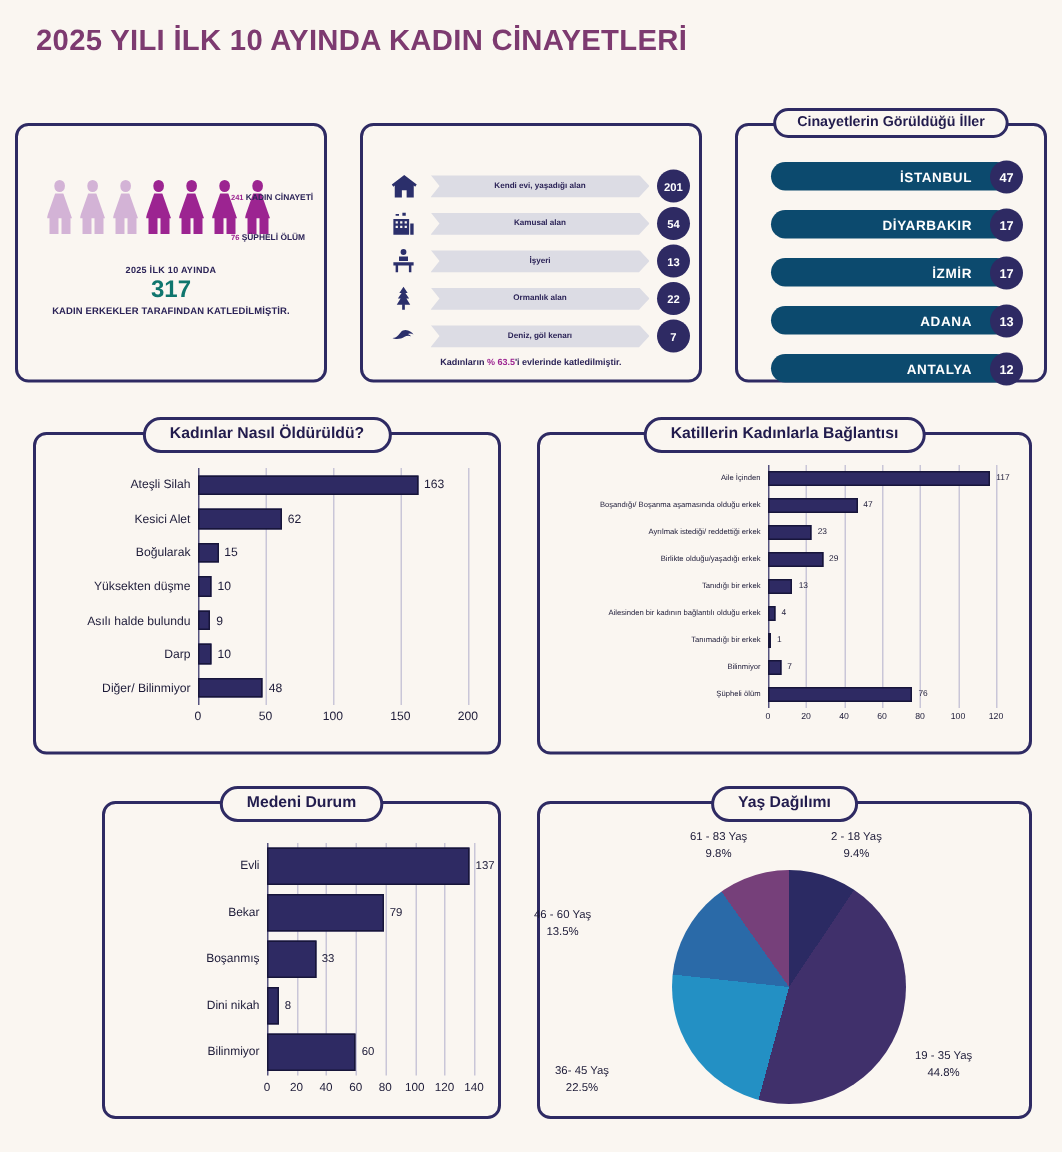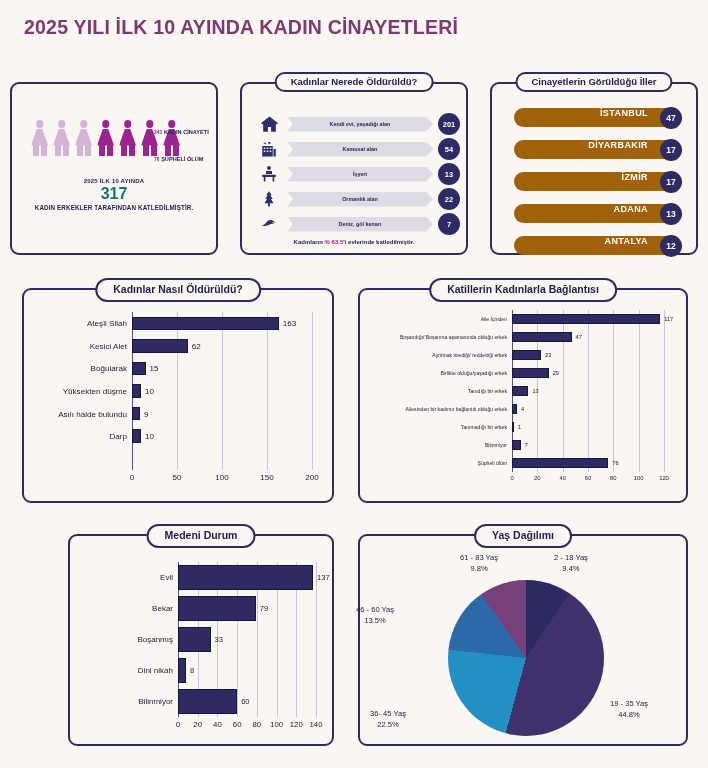--- a/index.html
+++ b/index.html
@@ -78,22 +78,22 @@
     display: flex; align-items: center; justify-content: center; flex: none;
   }
   .where-note { position: absolute; left: 0; right: 0; bottom: 8px; text-align: center;
     font-size: 6px; font-weight: bold; color: #2b2357; }
   .where-note .pct { color: #9c2491; }
 
   
   #panel-cities { left: 490px; top: 82px; width: 208px; height: 173px; }
   .city-row {
     position: absolute; left: 22px; width: 160px; height: 19px;
-    background: #a16207; border-radius: 10px;
-    display: flex; align-items: flex-start; justify-content: flex-end;
+    background: #0c4a6e; border-radius: 10px;
+    display: flex; align-items: center; justify-content: flex-end;
     padding-right: 26px;
   }
   .city-name { color: #fff; font-size: 9px; font-weight: bold; letter-spacing: .4px; }
   .city-badge {
     position: absolute; right: -8px; top: 50%; transform: translateY(-50%);
     width: 22px; height: 22px; border-radius: 50%; background: #2e2a63;
     color: #fff; font-size: 8.5px; font-weight: bold;
     display: flex; align-items: center; justify-content: center;
   }
 
@@ -196,21 +196,20 @@
     </div>
 
     <div class="summary-mid">
       <div class="lbl">2025 İLK 10 AYINDA</div>
       <div class="big-num">317</div>
       <div class="sub">KADIN ERKEKLER TARAFINDAN KATLEDİLMİŞTİR.</div>
     </div>
   </div>
 
   <div class="panel" id="panel-where">
-    <div class="panel-title">Kadınlar Nerede Öldürüldü?</div>
     <div id="where-rows">
         <div class="where-row" style="top: 28px;">
           <div class="where-icon">
             <svg viewBox="0 0 24 24" width="19" height="19">
               <path fill="currentColor" d="M12 2 1.5 10.2l1.3 1.7L4 11v10h6v-6h4v6h6V11l1.2.9 1.3-1.7z"></path>
             </svg>
           </div>
           <div class="ribbon">Kendi evi, yaşadığı alan</div>
           <div class="where-badge">201</div>
         </div>
@@ -323,20 +322,25 @@
           </div>
           <div class="bar-row" style="top: 94.8px; height: 13.5429px;">
             <div class="bar" style="width: 8.1px; height: 13.5429px;"></div>
             <div class="bar-label" style="top: 50%; transform: translateY(-50%); text-align: right;">Asılı halde bulundu</div>
             <div class="bar-val" style="left: 12.1px; top: 50%; transform: translateY(-50%);">9</div>
           </div>
           <div class="bar-row" style="top: 117.371px; height: 13.5429px;">
             <div class="bar" style="width: 9px; height: 13.5429px;"></div>
             <div class="bar-label" style="top: 50%; transform: translateY(-50%);">Darp</div>
             <div class="bar-val" style="left: 13px; top: 50%; transform: translateY(-50%);">10</div>
+          </div>
+          <div class="bar-row" style="top: 139.943px; height: 13.5429px;">
+            <div class="bar" style="width: 43.2px; height: 13.5429px;"></div>
+            <div class="bar-label" style="top: 50%; transform: translateY(-50%);">Diğer/ Bilinmiyor</div>
+            <div class="bar-val" style="left: 47.2px; top: 50%; transform: translateY(-50%);">48</div>
           </div>
           <div class="xtick" style="left: 0px; top: 161px;">0</div>
           <div class="xtick" style="left: 45px; top: 161px;">50</div>
           <div class="xtick" style="left: 90px; top: 161px;">100</div>
           <div class="xtick" style="left: 135px; top: 161px;">150</div>
           <div class="xtick" style="left: 180px; top: 161px;">200</div>
         </div>
       </div>
   </div>
 

